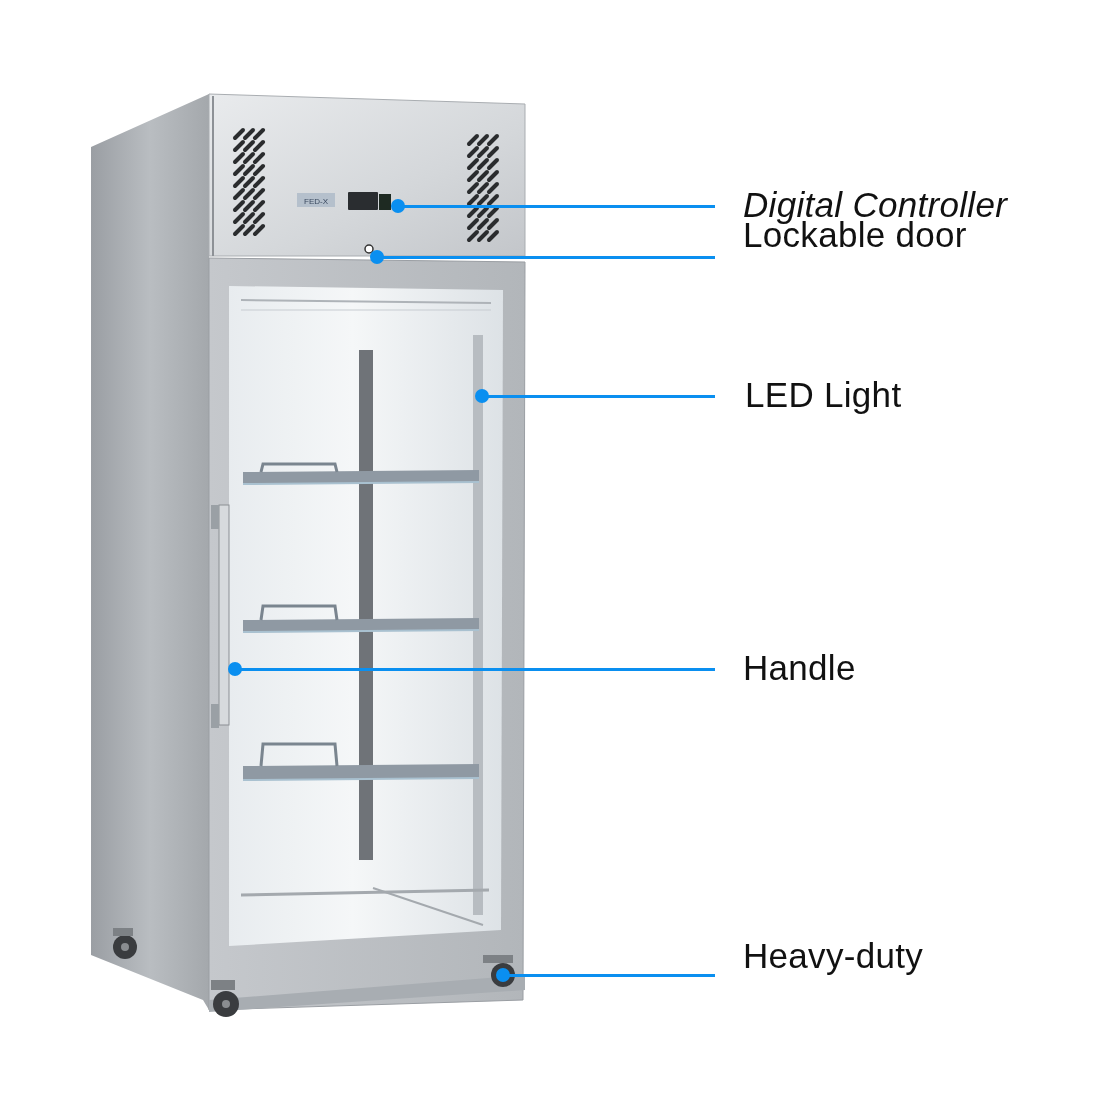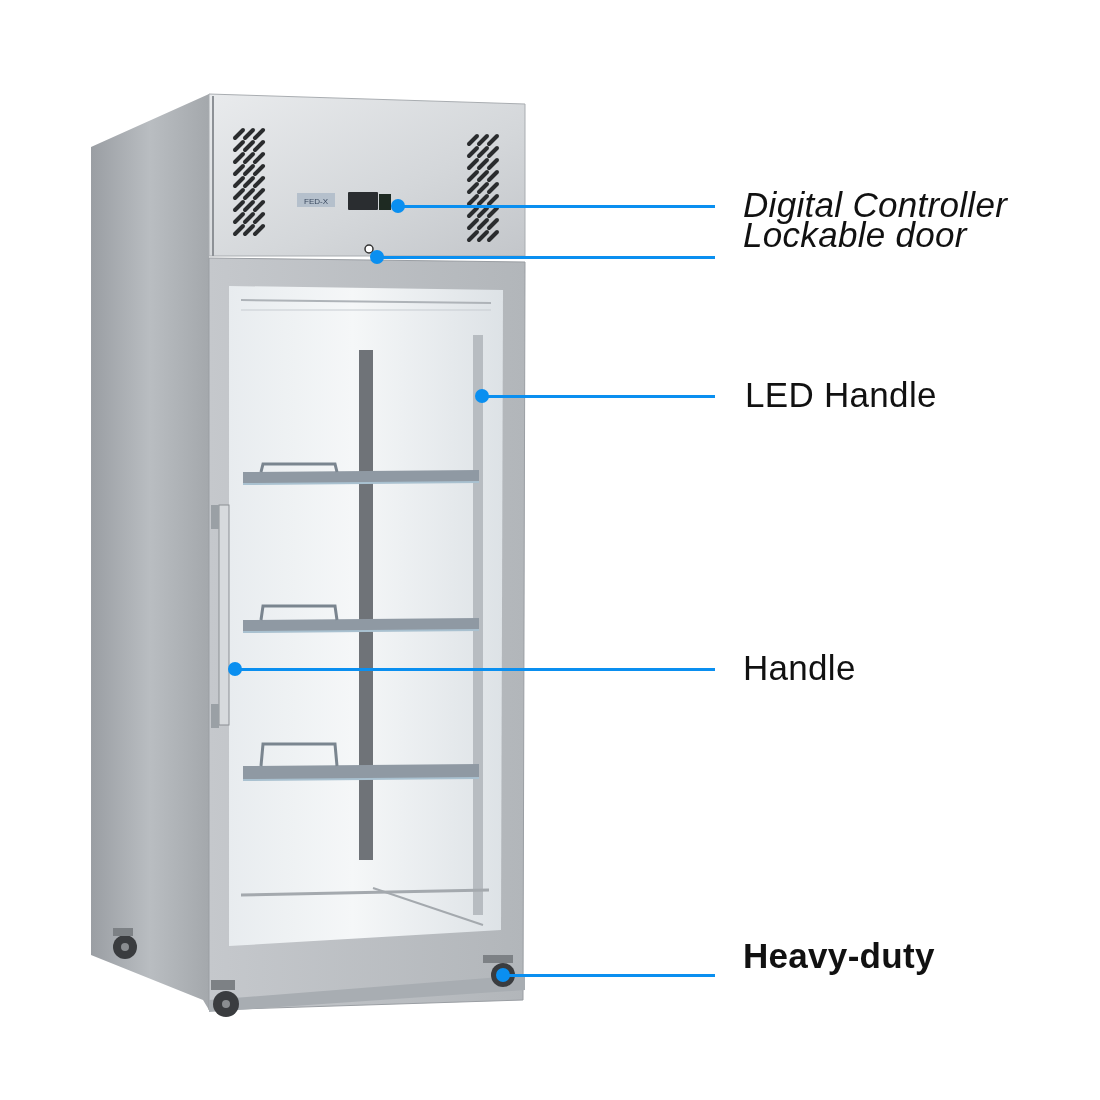--- a/index.html
+++ b/index.html
@@ -155,27 +155,27 @@
       <rect x="470" y="955" width="30" height="8" fill="#7d8185"></rect>
     </g>
   </svg>
 
   <div class="callout-line" style="left:385px;top:205px;width:317px;"></div>
   <div class="callout-dot" style="left:385px;top:206px;"></div>
   <div class="label" style="left:730px;top:185px;font-style:italic;">Digital Controller</div>
 
   <div class="callout-line" style="left:364px;top:256px;width:338px;"></div>
   <div class="callout-dot" style="left:364px;top:257px;"></div>
-  <div class="label" style="left:730px;top:215px;font-style:italic;">Lockable door</div>
+  <div class="label" style="left:730px;top:215px;">Lockable door</div>
 
   <div class="callout-line" style="left:469px;top:395px;width:233px;"></div>
   <div class="callout-dot" style="left:469px;top:396px;"></div>
-  <div class="label" style="left:732px;top:375px;">LED Handle</div>
+  <div class="label" style="left:732px;top:375px;">LED Light</div>
 
   <div class="callout-line" style="left:222px;top:668px;width:480px;"></div>
   <div class="callout-dot" style="left:222px;top:669px;"></div>
   <div class="label" style="left:730px;top:648px;">Handle</div>
 
   <div class="callout-line" style="left:490px;top:974px;width:212px;"></div>
   <div class="callout-dot" style="left:490px;top:975px;"></div>
-  <div class="label" style="left:730px;top:936px;font-weight:bold;">Heavy-duty</div>
+  <div class="label" style="left:730px;top:936px;">Heavy-duty</div>
 
 </div>
 
 </body></html>

